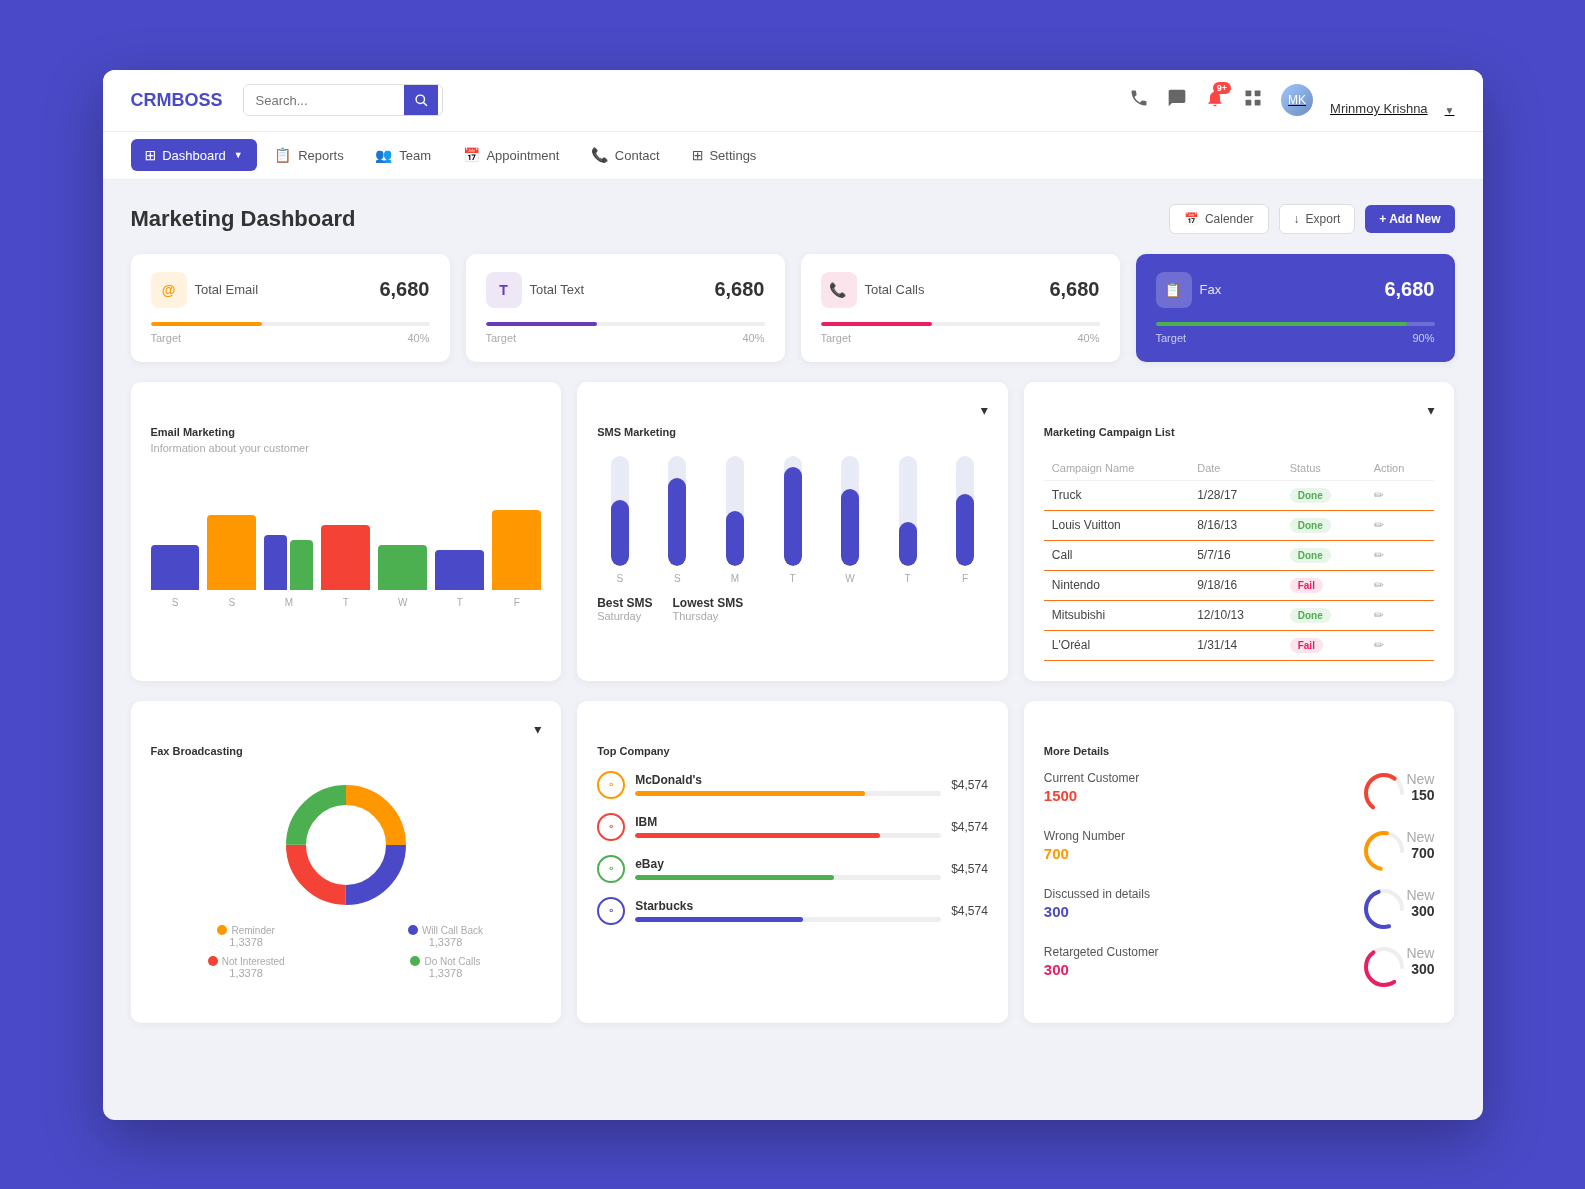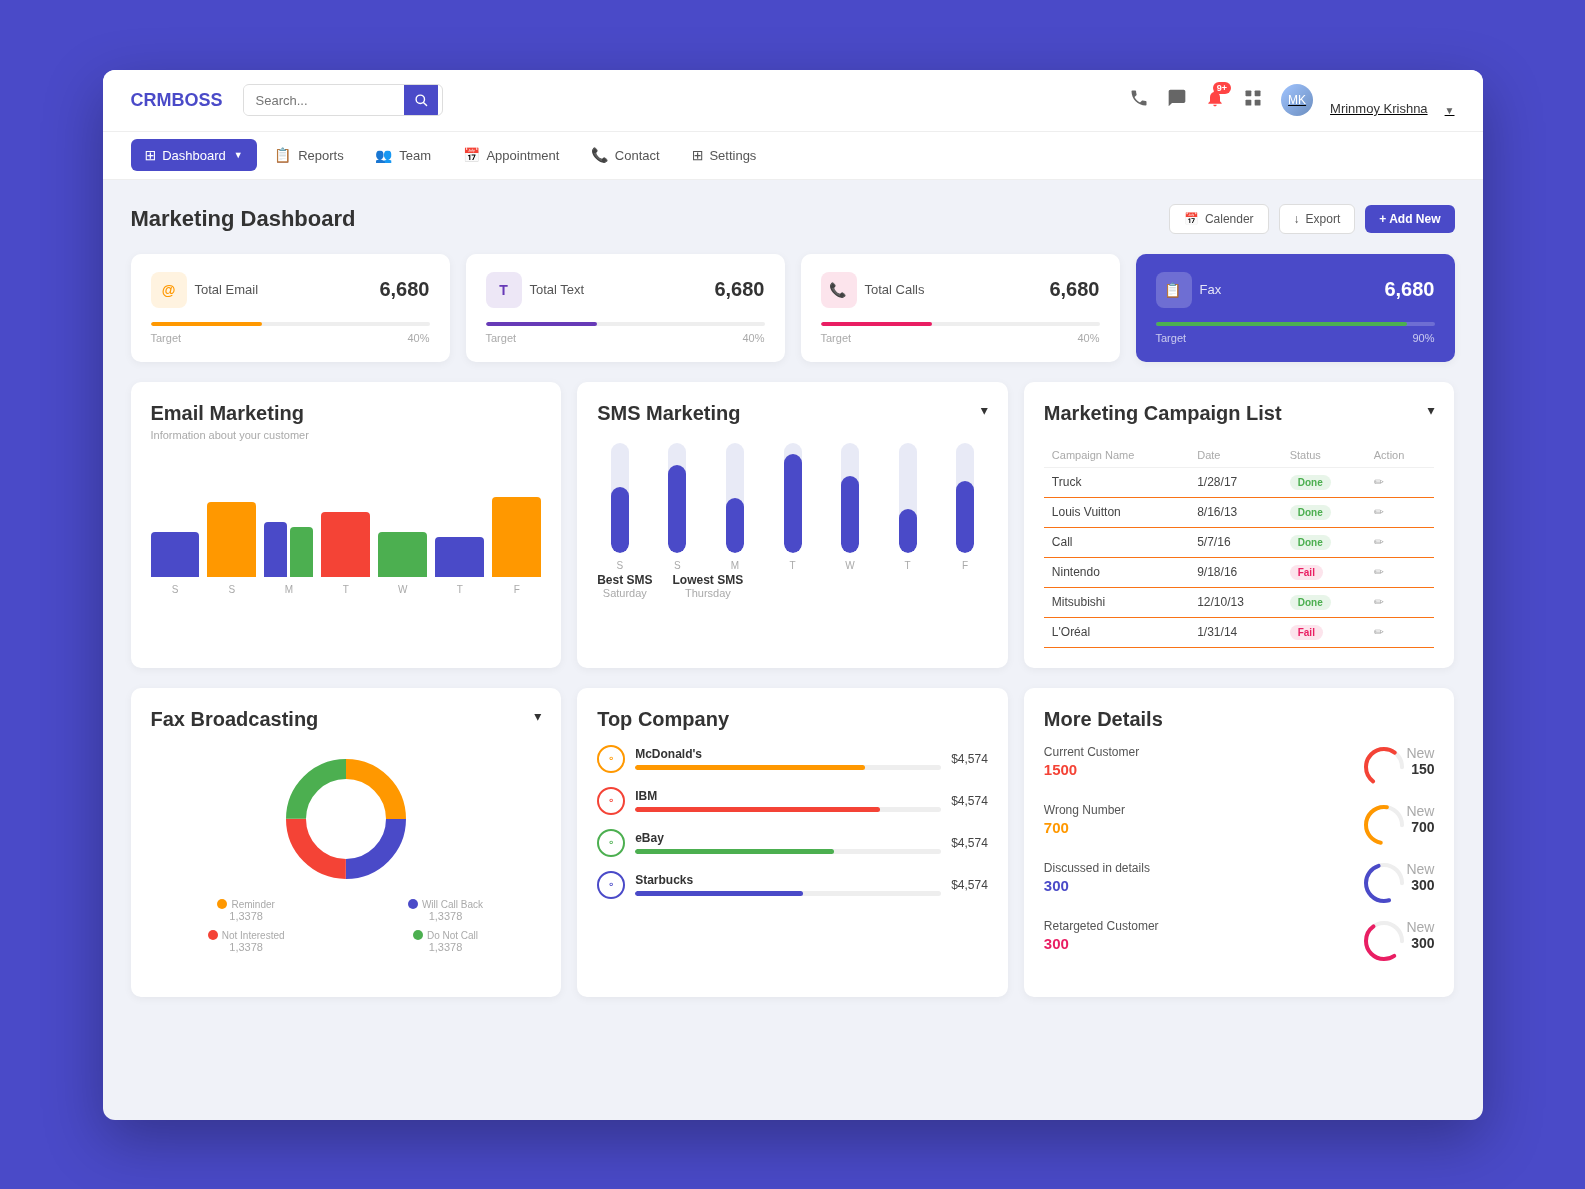--- a/index.html
+++ b/index.html
@@ -228,24 +228,25 @@
       gap: 16px;
       margin-bottom: 20px;
     }
     .card {
       background: #fff;
       border-radius: 10px;
       padding: 20px;
       box-shadow: 0 2px 8px rgba(0,0,0,0.05);
     }
     .card-title {
-      font-size: 20px;
+      font-size: 11px;
       font-weight: 700;
       color: #333;
       margin-bottom: 4px;
+      margin-top: 24px;
     }
     .card-subtitle {
       font-size: 11px;
       color: #aaa;
       margin-bottom: 16px;
     }
     .card-header-row {
       display: flex;
       justify-content: space-between;
       align-items: flex-start;
@@ -315,21 +316,21 @@
     .sms-label {
       font-size: 10px;
       color: #aaa;
       margin-top: 4px;
       position: absolute;
       bottom: -18px;
     }
     .sms-best-worst {
       display: flex;
       gap: 20px;
-      text-align: center;
+      margin-top: 10px;
     }
     .sms-bw-item { font-size: 11px; color: #aaa; }
     .sms-bw-label { font-size: 12px; font-weight: 600; color: #333; }
     
     .campaign-table { width: 100%; border-collapse: collapse; font-size: 12px; }
     .campaign-table th {
       text-align: left;
       color: #aaa;
       font-weight: 500;
       padding: 6px 8px;
@@ -781,21 +782,21 @@
             <div class="legend-item">
     <div class="legend-dot-row">
       <div class="legend-dot" style="background:#f44336"></div>
       <span class="legend-label">Not Interested</span>
     </div>
     <span class="legend-value">1,3378</span>
   </div>
             <div class="legend-item">
     <div class="legend-dot-row">
       <div class="legend-dot" style="background:#4caf50"></div>
-      <span class="legend-label">Do Not Call</span>
+      <span class="legend-label">Do Not Calls</span>
     </div>
     <span class="legend-value">1,3378</span>
   </div>
           </div>
       </div>
 
       <div class="card">
         <div class="card-title">Top Company</div>
         <div style="margin-top:14px" id="company-list">
             <div class="company-row">

